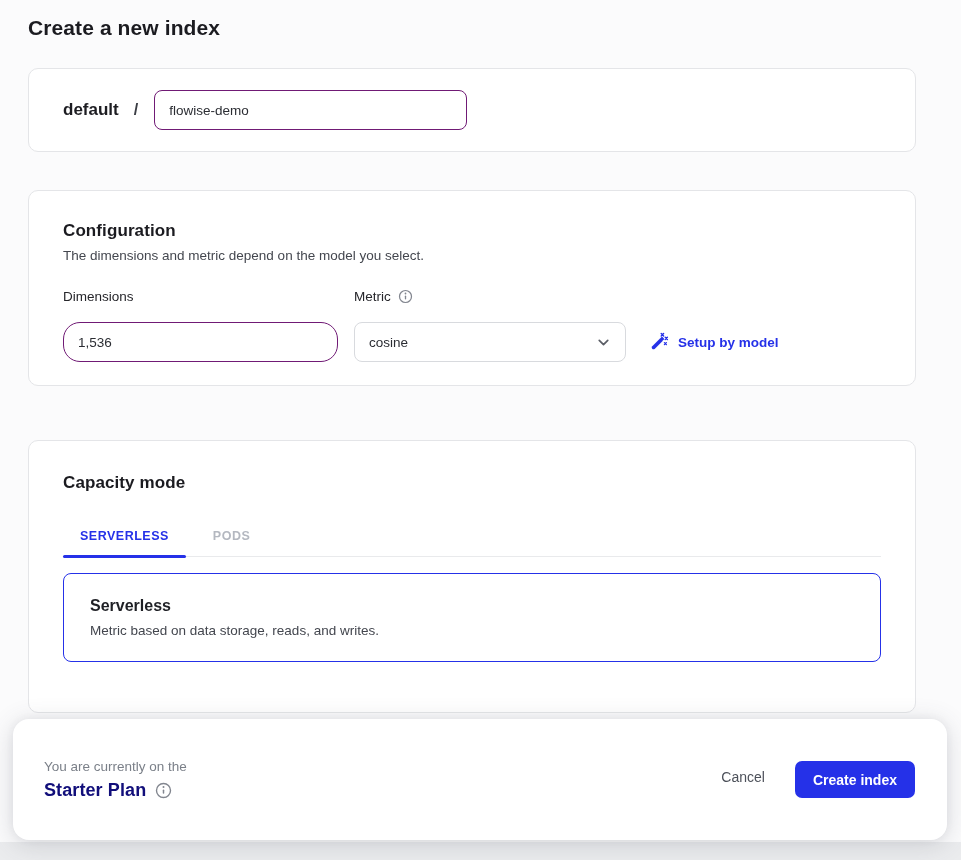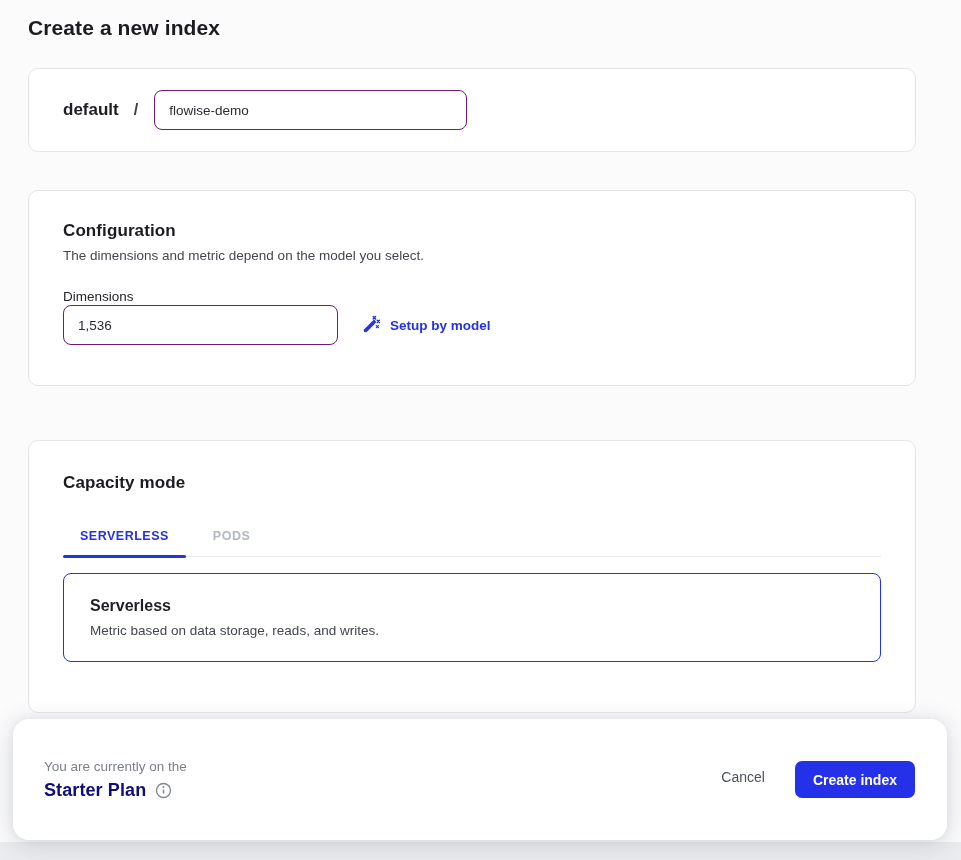--- a/index.html
+++ b/index.html
@@ -34,23 +34,23 @@
   }
   .name-input{width:313px;}
 
   .card-config{top:190px;height:196px;padding:30px 34px 0 34px;}
   h2.section-title{font-size:17px;font-weight:700;color:#1b1b20;letter-spacing:.1px;}
   .section-sub{font-size:13.5px;color:#44474f;margin-top:7px;}
   .fields-row{display:flex;margin-top:26px;}
   .field{display:flex;flex-direction:column;}
   .field-label{
     display:flex;align-items:center;gap:7px;
-    font-size:13.5px;font-weight:500;color:#26262b;margin-bottom:1px;
-  }
-  .field-dimensions .text-input{width:275px;}
+    font-size:13.5px;font-weight:500;color:#26262b;margin-bottom:18px;
+  }
+  .field-dimensions .text-input{width:275px;border-radius:17px;}
   .field-metric{margin-left:16px;}
   .select-box{
     width:272px;height:40px;border:1px solid #d8dade;border-radius:8px;background:#fff;
     display:flex;align-items:center;justify-content:space-between;
     padding:0 13px 0 14px;cursor:pointer;
   }
   .select-box .select-value{font-size:13.5px;color:#2b2d33;}
   .setup-link{
     align-self:flex-end;height:40px;display:flex;align-items:center;gap:9px;
     margin-left:23px;cursor:pointer;text-decoration:none;
@@ -123,20 +123,40 @@
   <section class="card card-config">
     <h2 class="section-title">Configuration</h2>
     <p class="section-sub">The dimensions and metric depend on the model you select.</p>
 
     <div class="fields-row">
       <div class="field field-dimensions">
         <span class="field-label">Dimensions</span>
         <input class="text-input" type="text" value="1,536" style="">
       </div>
 
+      <div class="field field-metric">
+        <span class="field-label">
+          <span>Metric</span>
+          <span class="icon">
+            <svg width="15" height="15" viewBox="0 0 16 16">
+              <circle cx="8" cy="8" r="6.4" stroke="#82868f" stroke-width="1.3" fill="none"></circle>
+              <rect x="7.3" y="7" width="1.4" height="4.1" rx="0.7" fill="#82868f"></rect>
+              <circle cx="8" cy="4.8" r="0.95" fill="#82868f"></circle>
+            </svg>
+          </span>
+        </span>
+        <div class="select-box">
+          <span class="select-value">cosine</span>
+          <span class="icon">
+            <svg width="17" height="17" viewBox="0 0 16 16">
+              <path d="M4 6l4 4 4-4" stroke="#5b5e66" stroke-width="1.6" fill="none" stroke-linecap="round" stroke-linejoin="round"></path>
+            </svg>
+          </span>
+        </div>
+      </div>
 
       <a class="setup-link">
         <span class="icon">
           <svg width="20" height="20" viewBox="0 0 20 20" fill="none">
             <path d="M11 6.4 L13.6 9 L5.6 17 Q4.3 17.8 3.2 16.8 Q2.2 15.7 3 14.4 Z" fill="#2531e8"></path>
             <rect x="11.3" y="5.2" width="3.4" height="3.4" rx="0.7" transform="rotate(45 13 6.9)" fill="#2531e8"></rect>
             <path d="M12.2 1.6 l2.4 2.4 M14.6 1.6 l-2.4 2.4" stroke="#2531e8" stroke-width="1.4" stroke-linecap="round"></path>
             <path d="M16.2 5.2 l2.2 2.2 M18.4 5.2 l-2.2 2.2" stroke="#2531e8" stroke-width="1.4" stroke-linecap="round"></path>
             <path d="M15.4 10.6 l2 2 M17.4 10.6 l-2 2" stroke="#2531e8" stroke-width="1.3" stroke-linecap="round"></path>
           </svg>

